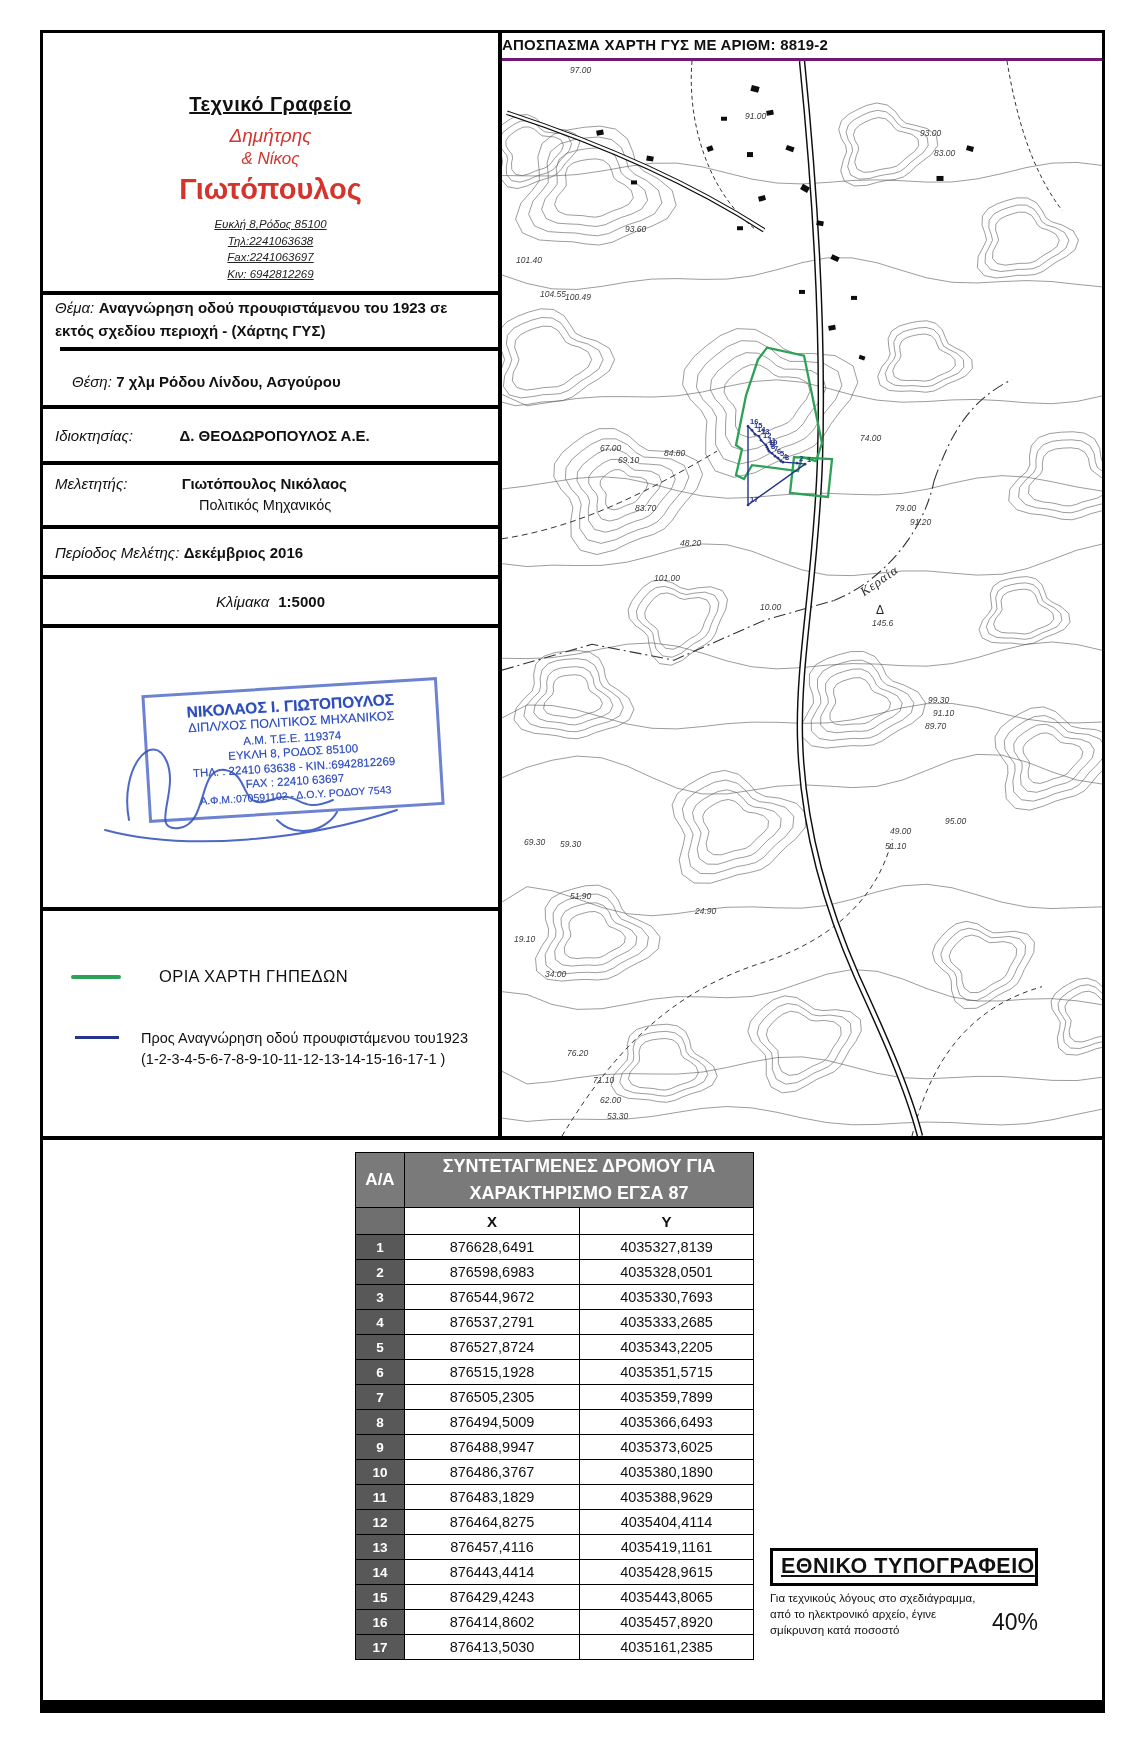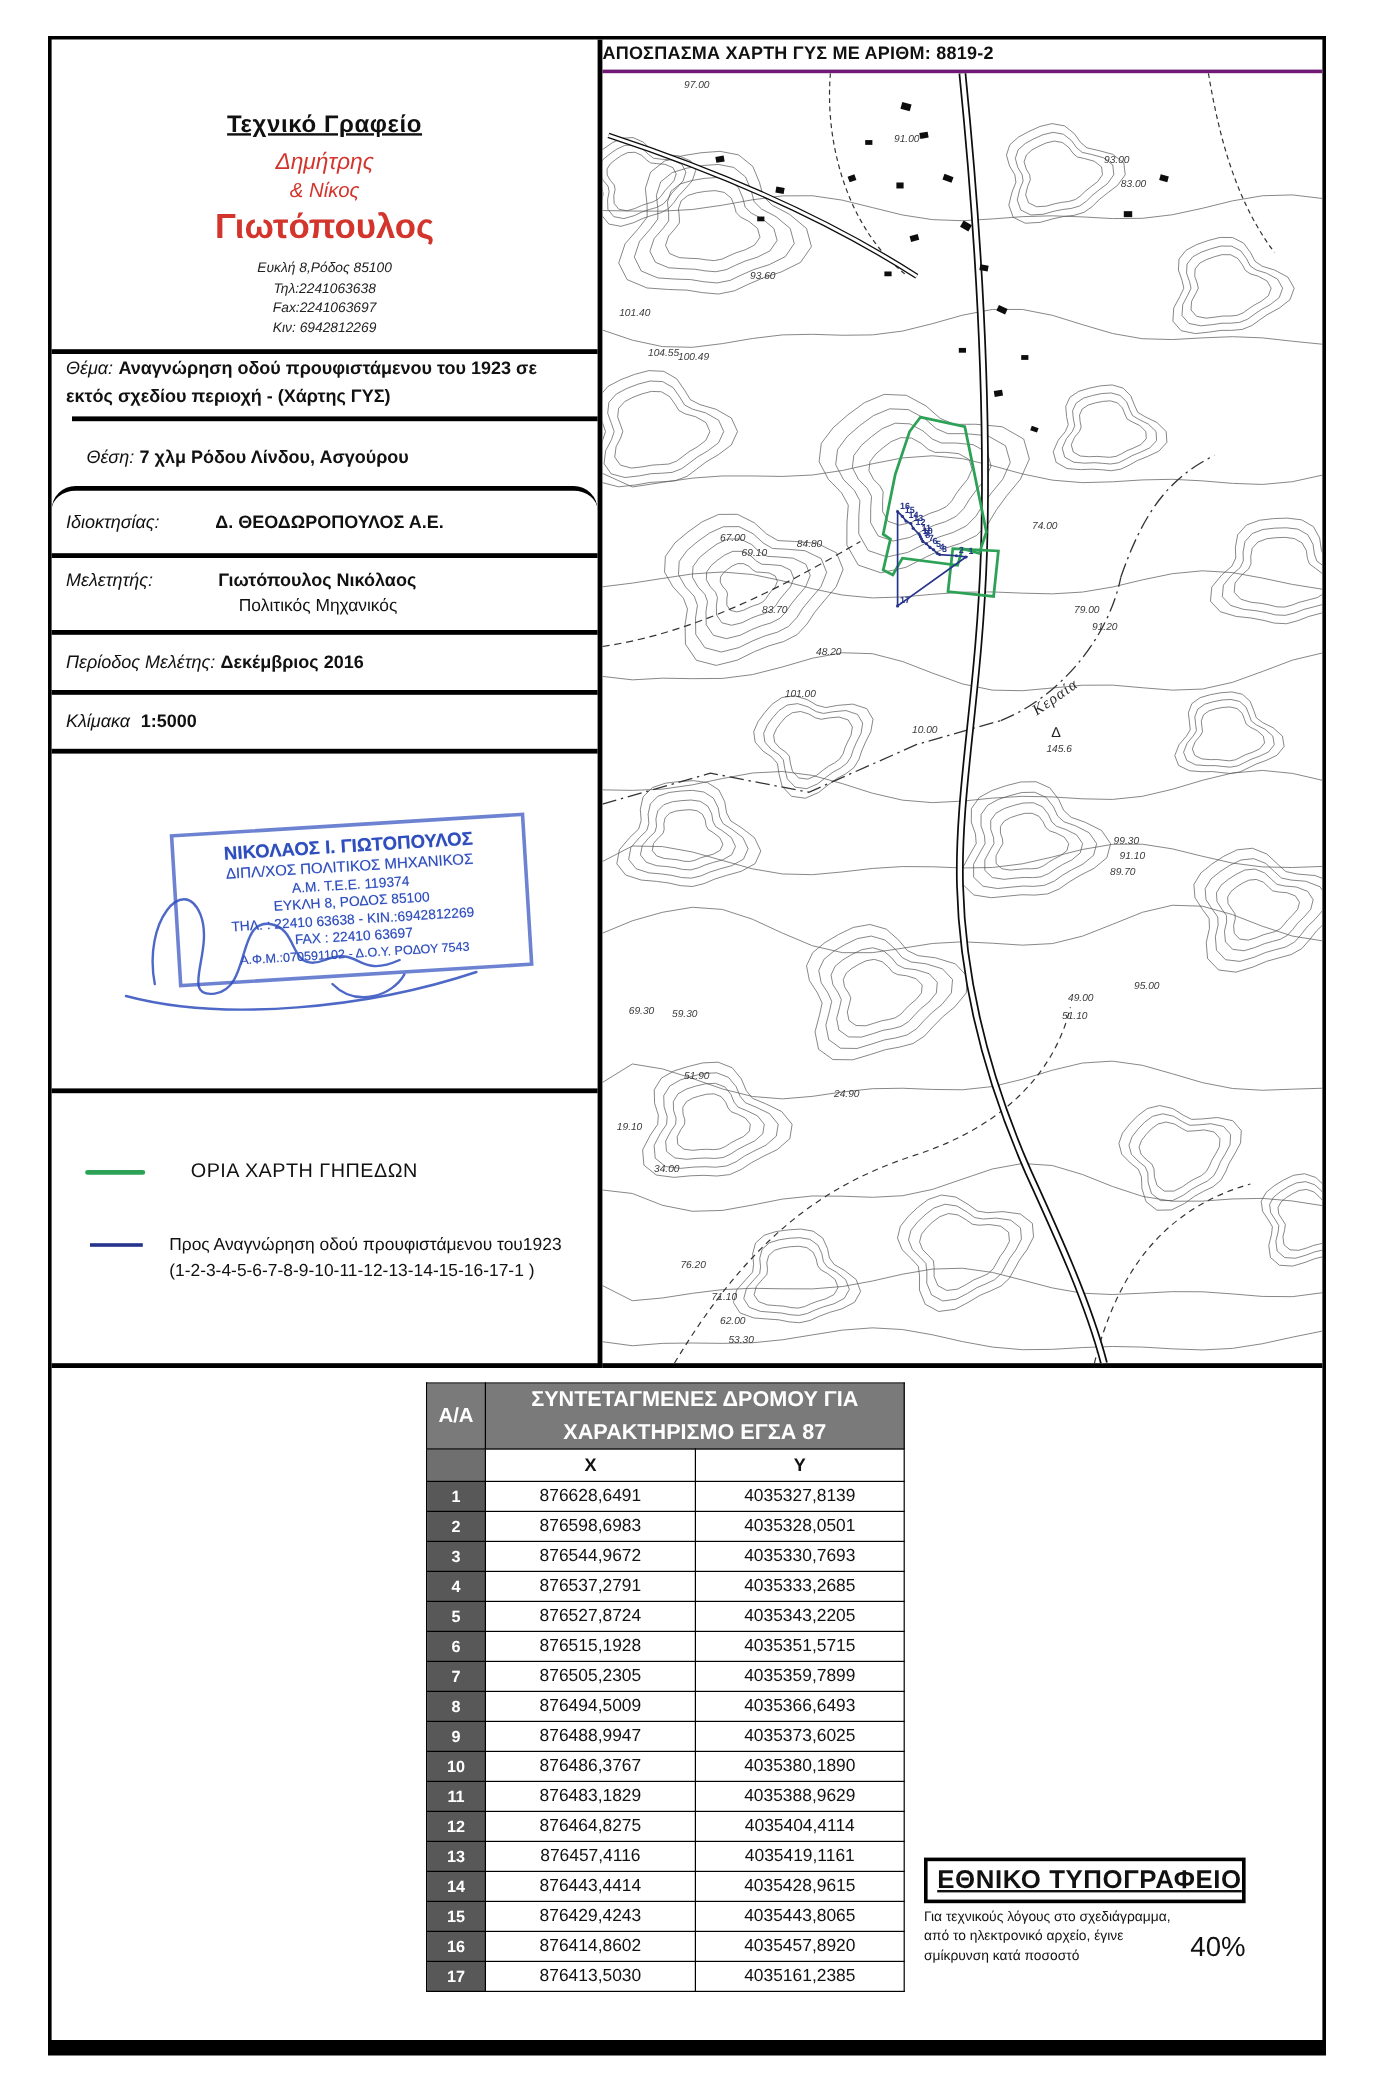--- a/index.html
+++ b/index.html
@@ -7,32 +7,32 @@
   .sheet{position:absolute;left:40px;top:30px;width:1059px;height:1667px;border:3px solid #000;border-bottom:13px solid #000;background:#fff;}
   .top-row{position:absolute;left:0;top:0;width:100%;height:1107px;display:flex;}
   .left-panel{width:455px;border-right:4px solid #000;display:flex;flex-direction:column;border-bottom:4px solid #000;}
   .sec{position:relative;box-sizing:border-box;padding:10px 12px;}
   .sec + .sec{border-top:4px solid #000;}
   .sec-office{height:222px;text-align:center;padding-top:24px;margin-top:36px;}
   .office-title{font-size:20px;font-weight:bold;text-decoration:underline;letter-spacing:.5px;}
   .office-n1{color:#d3352d;font-style:italic;font-size:19px;margin-top:9px;}
   .office-n2{color:#d3352d;font-style:italic;font-size:17px;margin-top:2px;}
   .office-surname{color:#d3352d;font-weight:bold;font-size:29px;margin-top:4px;}
-  .office-addr{font-style:italic;font-size:11.5px;color:#222;margin-top:10px;line-height:1.45;}
+  .office-addr{font-style:italic;font-size:11.5px;color:#222;margin-top:10px;line-height:1.45;text-decoration:underline;}
   .lbl{font-style:italic;font-size:15px;color:#111;}
   .val{font-weight:bold;font-size:15px;color:#111;}
   .sec-thema{height:56px;padding-top:1px;line-height:1.45;}
   .sec-thesi{height:58px;padding-top:22px;margin-left:17px;}
-  .sec-idio{height:56px;padding-top:18px;border-radius:20px;}
+  .sec-idio{height:56px;padding-top:18px;}
   .sec-idio .val{margin-left:42px;}
   .sec-melet{height:64px;padding-top:10px;}
   .sec-melet .val{margin-left:50px;}
   .melet-l2{font-size:14.5px;margin-left:144px;margin-top:4px;}
   .sec-period{height:50px;padding-top:15px;}
-  .sec-klimaka{height:49px;padding-top:14px;}
+  .sec-klimaka{height:49px;padding-top:14px;text-align:center;}
   .sec-stamp{height:283px;}
   .sec-legend{flex:1;}
   .stamp{position:absolute;left:102px;top:58px;width:278px;padding:7px 6px 9px 6px;border:3px solid rgba(47,78,189,.7);color:#2f4ebd;transform:rotate(-3.5deg);text-align:center;line-height:1.25;text-shadow:0 0 .7px rgba(47,78,189,.55);}
   .st0{font-weight:bold;font-size:15.5px;}
   .st1{font-size:12.5px;}
   .st2{font-size:11.5px;}
   .st3{font-size:10.5px;}
   .sig{position:absolute;left:48px;top:70px;pointer-events:none;}
   .legend-row{display:flex;align-items:flex-start;margin-top:0;}
   .legend-row.g{margin-top:46px;margin-left:16px;}

